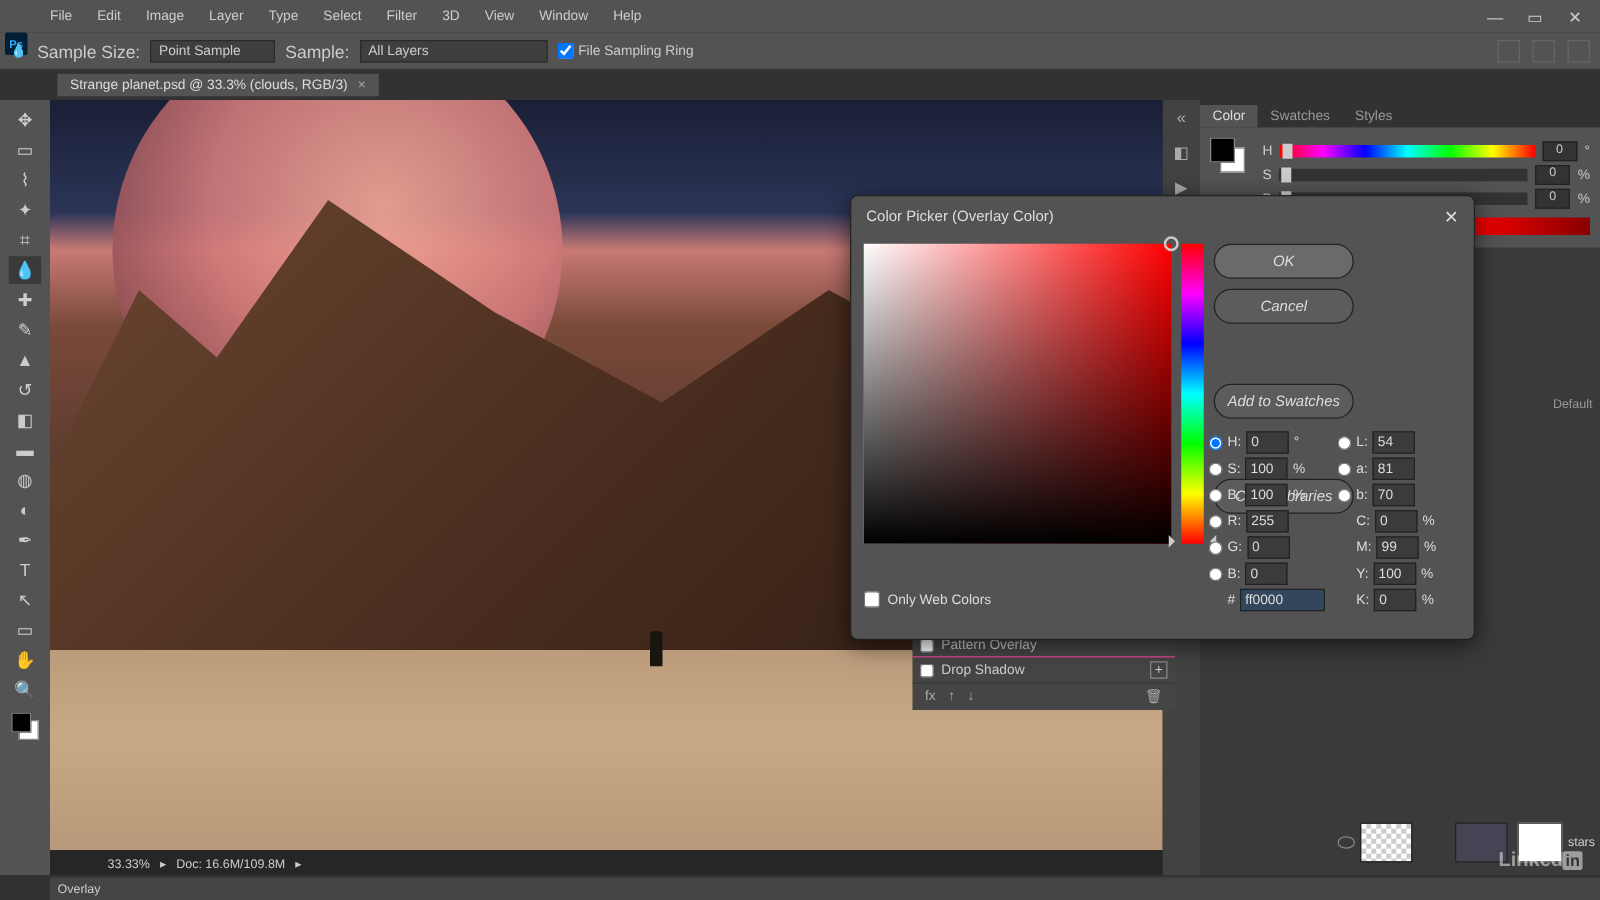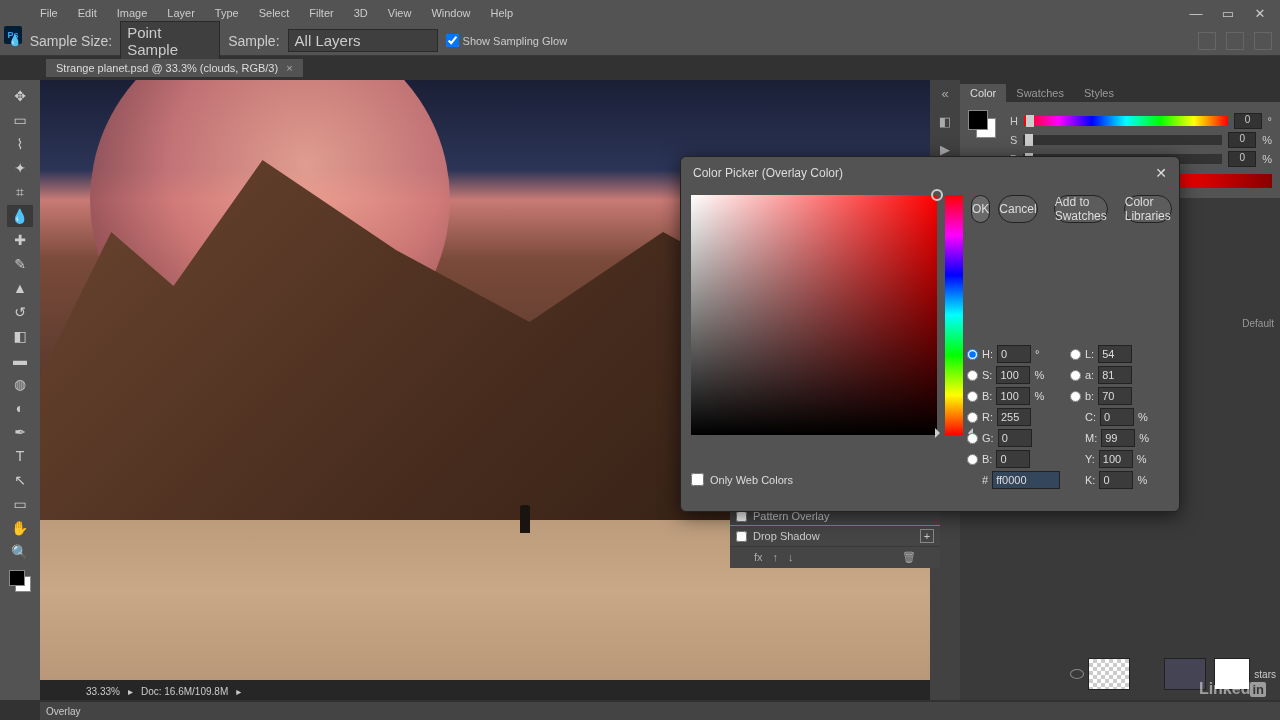--- a/index.html
+++ b/index.html
@@ -8,21 +8,21 @@
 
 .menubar { height: 26px; background: #535353; display: flex; align-items: center; padding: 0 4px; }
 .ps-logo { width: 18px; height: 18px; background: #001e36; color: #31a8ff; font-size: 9px; font-weight: bold; display: flex; align-items: center; justify-content: center; border-radius: 2px; margin-right: 8px; margin-top: 44px; }
 .menubar span { padding: 0 10px; cursor: default; }
 .menubar .right { margin-left: auto; display: flex; }
 .winbtn { width: 32px; text-align: center; font-size: 13px; }
 
 
 .optbar { height: 30px; background: #535353; border-bottom: 1px solid #383838; display: flex; align-items: center; padding: 0 8px; gap: 8px; }
 .optbar .lbl { font-size: 14px; }
-.optbar select, .dd { background: #3f3f3f; color: #ccc; border: 1px solid #2a2a2a; padding: 2px 6px; font-size: 15px; }
+.optbar select, .dd { background: #3f3f3f; color: #ccc; border: 1px solid #2a2a2a; padding: 2px 6px; font-size: 11px; }
 .optbar .right { margin-left: auto; display: flex; gap: 10px; align-items: center; }
 .iconbtn { width: 18px; height: 18px; border: 1px solid #666; }
 
 
 .doctab { height: 24px; background: #323232; display: flex; align-items: center; padding-left: 46px; }
 .tab { background: #535353; padding: 3px 10px; font-size: 11px; color: #ddd; display: flex; align-items: center; gap: 8px; }
 .tab .x { color: #aaa; }
 
 
 .main { position: absolute; top: 80px; left: 0; right: 0; bottom: 20px; display: flex; }
@@ -71,40 +71,40 @@
 .sv-field { width: 246px; height: 240px; position: relative; background: linear-gradient(to top, #000, rgba(0,0,0,0)), linear-gradient(to right, #fff, red); }
 .sv-cursor { position: absolute; right: -6px; top: -6px; width: 12px; height: 12px; border: 2px solid #ccc; border-radius: 50%; }
 .hue-col { width: 18px; height: 240px; background: linear-gradient(to bottom, red, magenta, blue, cyan, lime, yellow, red); position: relative; }
 .hue-col::before, .hue-col::after { content: ""; position: absolute; width: 0; height: 0; border: 5px solid transparent; bottom: -3px; }
 .hue-col::before { left: -10px; border-left-color: #ccc; }
 .hue-col::after { right: -10px; border-right-color: #ccc; }
 .swatch-col { width: 56px; text-align: center; font-size: 11px; }
 .swatch-col .sw { width: 48px; height: 26px; margin: 2px auto; }
 .sw.new { background: red; }
 .sw.cur { background: #999; }
-.btns-col { width: 112px; display: flex; flex-direction: row; gap: 8px; }
+.btns-col { width: 112px; display: flex; flex-direction: column; gap: 8px; font-style: italic; }
 .btn { height: 28px; border: 1px solid #222; border-radius: 14px; background: #5c5c5c; color: #ddd; font-size: 12px; display: flex; align-items: center; justify-content: center; }
 .btn.primary { background: #6a6a6a; }
 .btns-col .gap { height: 32px; }
 
 .fields { position: absolute; left: 286px; right: 10px; top: 188px; display: flex; flex-direction: column; gap: 3px; font-size: 11px; }
 .frow { display: flex; align-items: center; gap: 4px; }
 .frow .half { display: flex; align-items: center; gap: 4px; width: 50%; }
 .frow input[type=radio] { width: 11px; height: 11px; }
 .frow .fld { width: 34px; height: 18px; background: #3b3b3b; border: 1px solid #222; color: #ddd; font-size: 11px; padding: 0 3px; }
 .frow .fld.hex { width: 68px; background: #34465b; }
 .frow .unit { width: 12px; }
 .owc { position: absolute; left: 10px; top: 316px; font-size: 11px; display: flex; align-items: center; gap: 6px; }
 
 
 .ls-list { position: absolute; left: 730px; top: 506px; width: 210px; background: #454545; z-index: 5; font-size: 11px; }
 .ls-list .row { display: flex; align-items: center; padding: 3px 6px; gap: 6px; border-top: 1px solid #ec4899; }
 .ls-list .row input { width: 11px; height: 11px; }
 .ls-list .add { margin-left: auto; width: 14px; height: 14px; border: 1px solid #888; text-align: center; line-height: 12px; }
-.ls-foot { display: flex; padding: 4px 24px; gap: 10px; color: #aaa; border-top: 1px solid #3a3a3a; justify-content: space-between; }
+.ls-foot { display: flex; padding: 4px 10px; gap: 10px; color: #aaa; border-top: 1px solid #3a3a3a; justify-content: space-between; }
 .ls-foot .sp { margin-left: auto; }
 
 
 .rmid { position: absolute; right: 6px; top: 318px; font-size: 10px; color: #999; }
 
 
 .layers-bot { position: absolute; right: 4px; bottom: 30px; display: flex; gap: 30px; align-items: center; font-size: 10px; }
 .thumb { width: 42px; height: 32px; background: #777; border: 1px solid #222; margin-right: 4px; }
 .thumb.checker { background: repeating-conic-gradient(#ccc 0 25%, #fff 0 50%) 0 0/8px 8px; }
 .mask { width: 36px; height: 32px; background: #fff; border: 1px solid #222; }
@@ -142,21 +142,21 @@
 </div>
 
 <div class="optbar">
   <span>💧</span>
   <span class="lbl">Sample Size:</span>
   <div class="dd" style="width:100px">Point Sample</div>
   <span class="lbl">Sample:</span>
   <div class="dd" style="width:150px">All Layers</div>
   <label style="display:flex;align-items:center;gap:4px">
     <input type="checkbox" checked="" style="">
-    <span>Show Sampling Glow</span>
+    <span>File Sampling Ring</span>
   </label>
   <div class="right">
     <div class="iconbtn"></div>
     <div class="iconbtn"></div>
     <div class="iconbtn"></div>
   </div>
 </div>
 
 <div class="doctab">
   <div class="tab">

